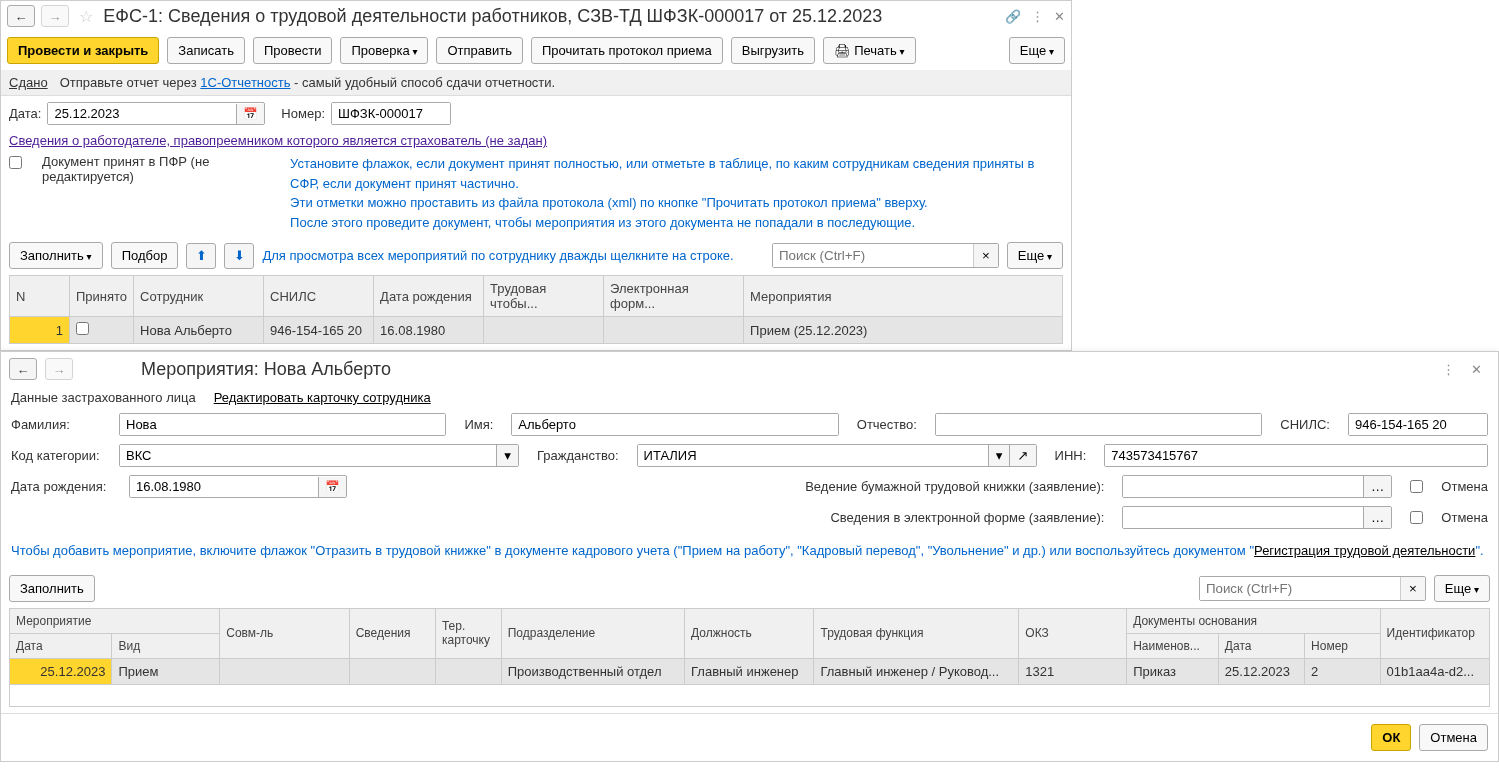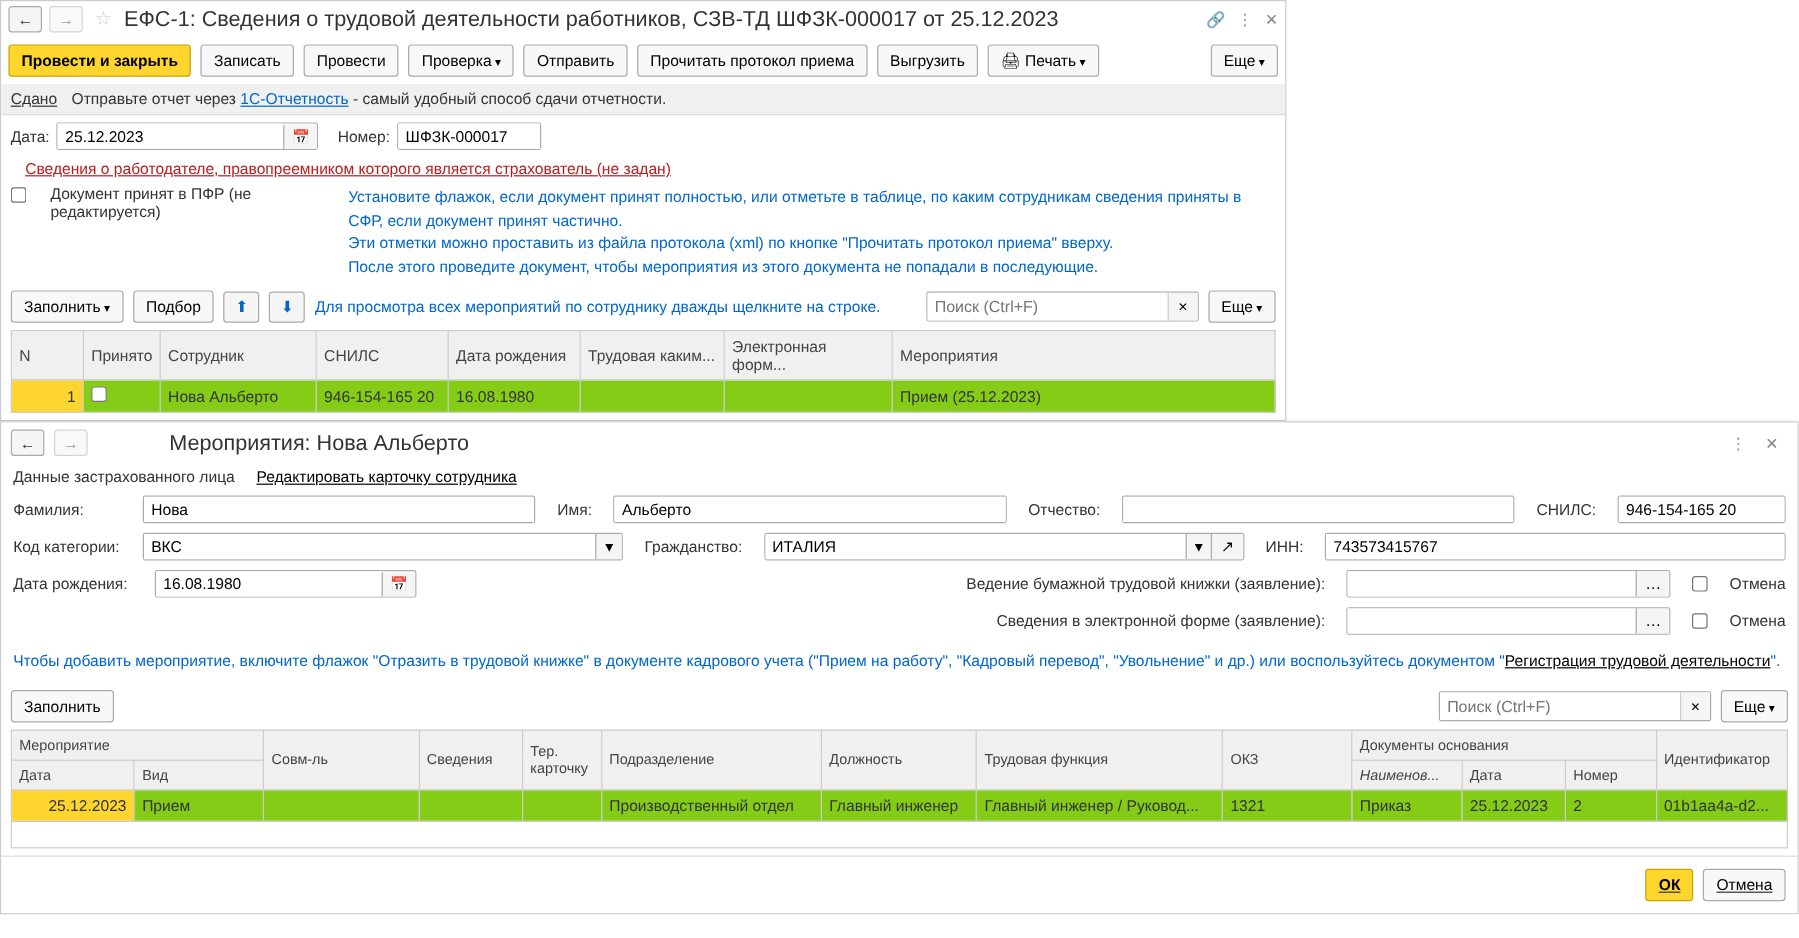--- a/index.html
+++ b/index.html
@@ -19,46 +19,46 @@
 .spacer { flex: 1; }
 .info-bar { background: #f0f0f0; padding: 5px 8px; display: flex; align-items: center; gap: 12px; border-bottom: 1px solid #ddd; }
 .info-bar a { color: #0066cc; text-decoration: underline; }
 .status-link { text-decoration: underline; color: #333; }
 .form-row { display: flex; align-items: center; gap: 6px; padding: 6px 8px; }
 .form-row label { font-size: 13px; }
 .input-wrap { display: flex; align-items: center; border: 1px solid #aaa; border-radius: 2px; background: #fff; }
 .input-wrap input { border: none; padding: 3px 6px; font-size: 13px; outline: none; width: 100%; }
 .date-input { width: 90px; }
 .cal-btn { border: none; border-left: 1px solid #aaa; background: #f5f5f5; padding: 3px 6px; cursor: pointer; font-size: 12px; }
-.green-link { color: #b91c1c; text-decoration: underline; padding: 2px 20px; display: inline-block; }
+.green-link { color: #4c1d95; text-decoration: underline; padding: 2px 8px; display: inline-block; }
 .checkbox-row { display: flex; align-items: flex-start; gap: 20px; padding: 4px 8px; }
 .checkbox-row input[type=checkbox] { margin-top: 2px; }
 .note-text { color: #0066cc; font-size: 13px; line-height: 1.5; }
 .checkbox-label { max-width: 250px; }
 .table-toolbar { display: flex; align-items: center; gap: 8px; padding: 6px 8px; }
 .icon-btn { width: 30px; height: 26px; border: 1px solid #aaa; background: #f5f5f5; border-radius: 3px; display: flex; align-items: center; justify-content: center; cursor: pointer; }
 .hint-text { color: #0066cc; font-size: 13px; }
 .search-box { display: flex; border: 1px solid #aaa; border-radius: 2px; }
 .search-box input { border: none; padding: 4px 6px; width: 200px; outline: none; }
 .search-box .clear-btn { border: none; border-left: 1px solid #ccc; background: #f5f5f5; padding: 0 8px; cursor: pointer; }
 table { border-collapse: collapse; width: 100%; font-size: 13px; }
 th { background: #f0f0f0; border: 1px solid #ccc; padding: 5px 6px; text-align: left; font-weight: normal; color: #444; }
 td { border: 1px solid #ccc; padding: 5px 6px; }
 .table-container { margin: 0 8px 6px; }
-.row-selected td { background: #84cc16; }
+.row-selected td { background: #e5e5e5; }
 .row-selected td:first-child { background: #ffd52e; text-align: right; }
 .sub-window { width: 1499px; border: 1px solid #ccc; background: #fff; margin-top: 0; box-shadow: 0 2px 8px rgba(0,0,0,0.15); }
 .sub-titlebar { display: flex; align-items: center; padding: 6px 8px; gap: 8px; }
 .sub-title { font-size: 18px; flex: 1; margin-left: 60px; }
 .section-row { display: flex; align-items: center; gap: 18px; padding: 4px 10px; }
 .blue-link { color: #000000; text-decoration: underline; cursor: pointer; }
 .wide-input { flex: 1; }
 .label-col { min-width: 100px; }
 .help-para { padding: 8px 10px; color: #0066cc; line-height: 1.5; }
-.footer { display: flex; justify-content: flex-end; gap: 8px; padding: 10px; border-top: 1px solid #ddd; text-decoration: underline; }
+.footer { display: flex; justify-content: flex-end; gap: 8px; padding: 10px; border-top: 1px solid #ddd; }
 .btn.ok { background: #ffd52e; border-color: #c9a400; font-weight: bold; }
 .events-table th { font-size: 12px; }
 .events-table .row-selected td:first-child { background: #ffd52e; }
 .small-col { width: 60px; }
 .dropdown-btn { border: none; border-left: 1px solid #aaa; background: #f5f5f5; padding: 3px 7px; cursor: pointer; }
 .ellipsis-btn { border: none; border-left: 1px solid #aaa; background: #f5f5f5; padding: 3px 7px; cursor: pointer; }
 </style>
 </head>
 <body>
 
@@ -133,21 +133,21 @@
 
   <div class="table-container">
     <table>
       <thead>
         <tr>
           <th class="small-col">N</th>
           <th class="small-col">Принято</th>
           <th style="width:130px;">Сотрудник</th>
           <th style="width:110px;">СНИЛС</th>
           <th style="width:110px;">Дата рождения</th>
-          <th style="width:120px;">Трудовая каким...</th>
+          <th style="width:120px;">Трудовая чтобы...</th>
           <th style="width:140px;">Электронная форм...</th>
           <th>Мероприятия</th>
         </tr>
       </thead>
       <tbody>
         <tr class="row-selected">
           <td>1</td>
           <td><input type="checkbox" style=""></td>
           <td>Нова Альберто</td>
           <td>946-154-165 20</td>
@@ -263,21 +263,21 @@
           <th rowspan="2" style="width:170px;margin-top:32px;">Подразделение</th>
           <th rowspan="2" style="width:120px;">Должность</th>
           <th rowspan="2" style="width:190px;">Трудовая функция</th>
           <th rowspan="2" style="width:100px;">ОКЗ</th>
           <th colspan="3">Документы основания</th>
           <th rowspan="2" style="width:100px;">Идентификатор</th>
         </tr>
         <tr>
           <th style="width:95px;">Дата</th>
           <th style="width:100px;">Вид</th>
-          <th style="width:85px;font-style:italic;">Наименов...</th>
+          <th style="width:85px;">Наименов...</th>
           <th style="width:80px;">Дата</th>
           <th style="width:70px;">Номер</th>
         </tr>
       </thead>
       <tbody>
         <tr class="row-selected">
           <td>25.12.2023</td>
           <td>Прием</td>
           <td></td>
           <td></td>

